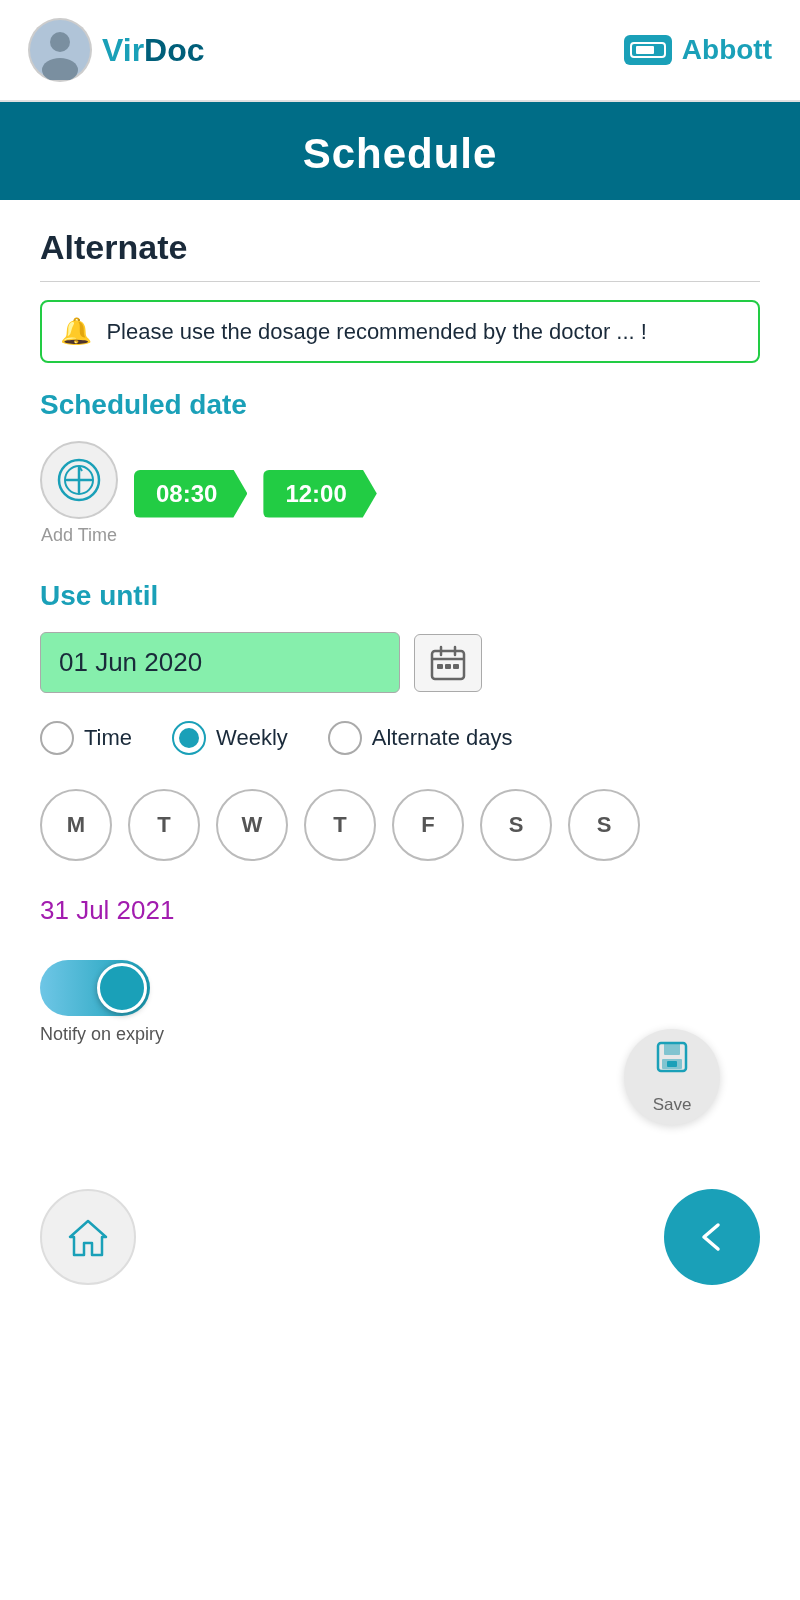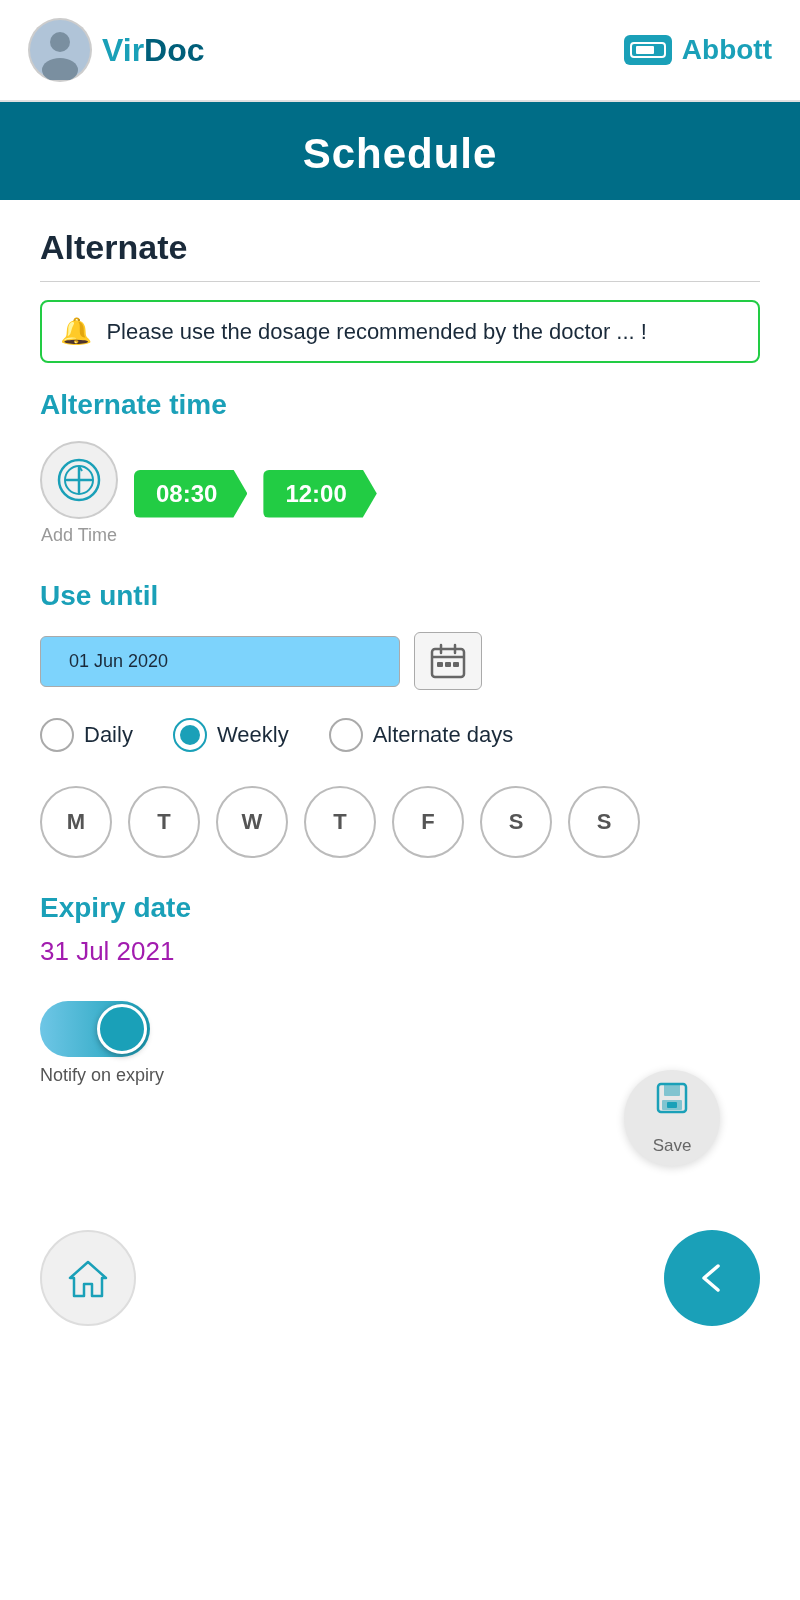--- a/index.html
+++ b/index.html
@@ -178,25 +178,25 @@
     
     .use-until-row {
       display: flex;
       align-items: center;
       gap: 14px;
       margin-bottom: 28px;
     }
     .date-input {
       border: 1.5px solid #aaa;
       border-radius: 6px;
-      padding: 14px 28px;
-      font-size: 18px;
+      padding: 14px 18px;
+      font-size: 26px;
       color: #1a2a3a;
       width: 360px;
-      background: #7dd3fc;
+      background: #86efac;
     }
     .calendar-btn {
       width: 68px;
       height: 58px;
       border: 1.5px solid #aaa;
       border-radius: 6px;
       background: #f5f5f5;
       display: flex;
       align-items: center;
       justify-content: center;
@@ -411,21 +411,21 @@
 <div class="content">
 
   <div class="drug-name">Alternate</div>
   <hr class="divider">
 
   <div class="notification-box">
     <span class="bell-icon">🔔</span>
     <span>Please use the dosage recommended by the doctor ... !</span>
   </div>
 
-  <div class="section-title">Alternate time</div>
+  <div class="section-title">Scheduled date</div>
   <div class="time-area">
     <div class="add-time-btn">
       <div class="add-time-circle">
         <svg width="44" height="44" viewBox="0 0 44 44" xmlns="http://www.w3.org/2000/svg">
           <circle cx="22" cy="22" r="20" fill="none" stroke="#1aa0b8" stroke-width="2.5"></circle>
           <circle cx="22" cy="22" r="14" fill="none" stroke="#1aa0b8" stroke-width="2"></circle>
           <line x1="22" y1="10" x2="22" y2="34" stroke="#1aa0b8" stroke-width="2.5" stroke-linecap="round"></line>
           <line x1="10" y1="22" x2="34" y2="22" stroke="#1aa0b8" stroke-width="2.5" stroke-linecap="round"></line>
           <polyline points="22,8 25,13" stroke="#1aa0b8" stroke-width="2" fill="none"></polyline>
         </svg>
@@ -452,21 +452,21 @@
         <rect x="8" y="20" width="6" height="5" rx="1" fill="#666"></rect>
         <rect x="16" y="20" width="6" height="5" rx="1" fill="#666"></rect>
         <rect x="24" y="20" width="6" height="5" rx="1" fill="#666"></rect>
       </svg>
     </div>
   </div>
 
   <div class="radio-group">
     <div class="radio-item">
       <div class="radio-outer"></div>
-      <span>Daily</span>
+      <span>Time</span>
     </div>
     <div class="radio-item">
       <div class="radio-outer selected">
         <div class="radio-inner"></div>
       </div>
       <span>Weekly</span>
     </div>
     <div class="radio-item">
       <div class="radio-outer"></div>
       <span>Alternate days</span>
@@ -490,21 +490,20 @@
         <span>F</span>
       </div>
     <div class="day-btn">
         <span>S</span>
       </div>
     <div class="day-btn">
         <span>S</span>
       </div>
   </div>
 
-  <div class="expiry-label">Expiry date</div>
   <div class="expiry-value">31 Jul 2021</div>
 
   <div class="notify-save-row">
     <div class="toggle-container">
       <div class="toggle-track">
         <div class="toggle-knob"></div>
       </div>
       <span class="notify-label">Notify on expiry</span>
     </div>
     <button class="save-btn">

